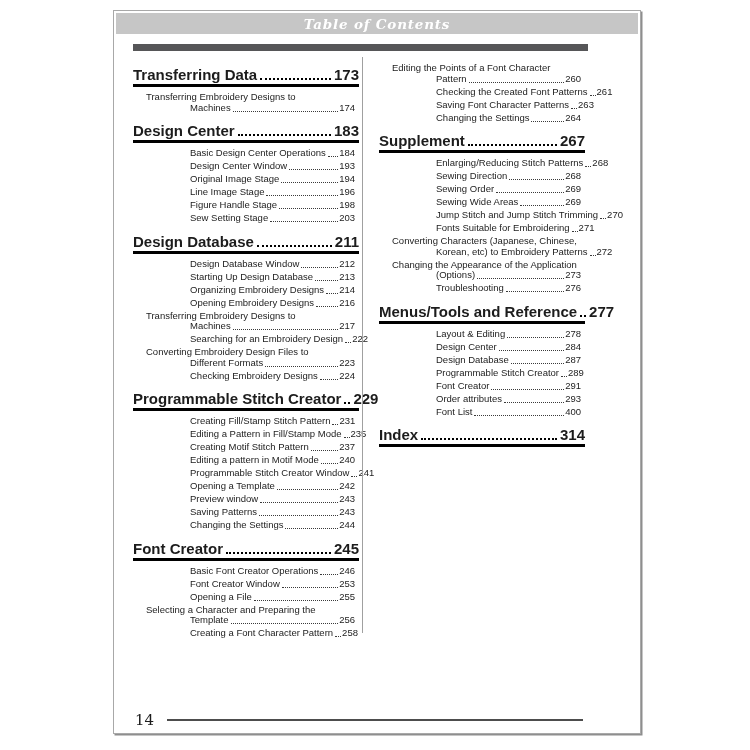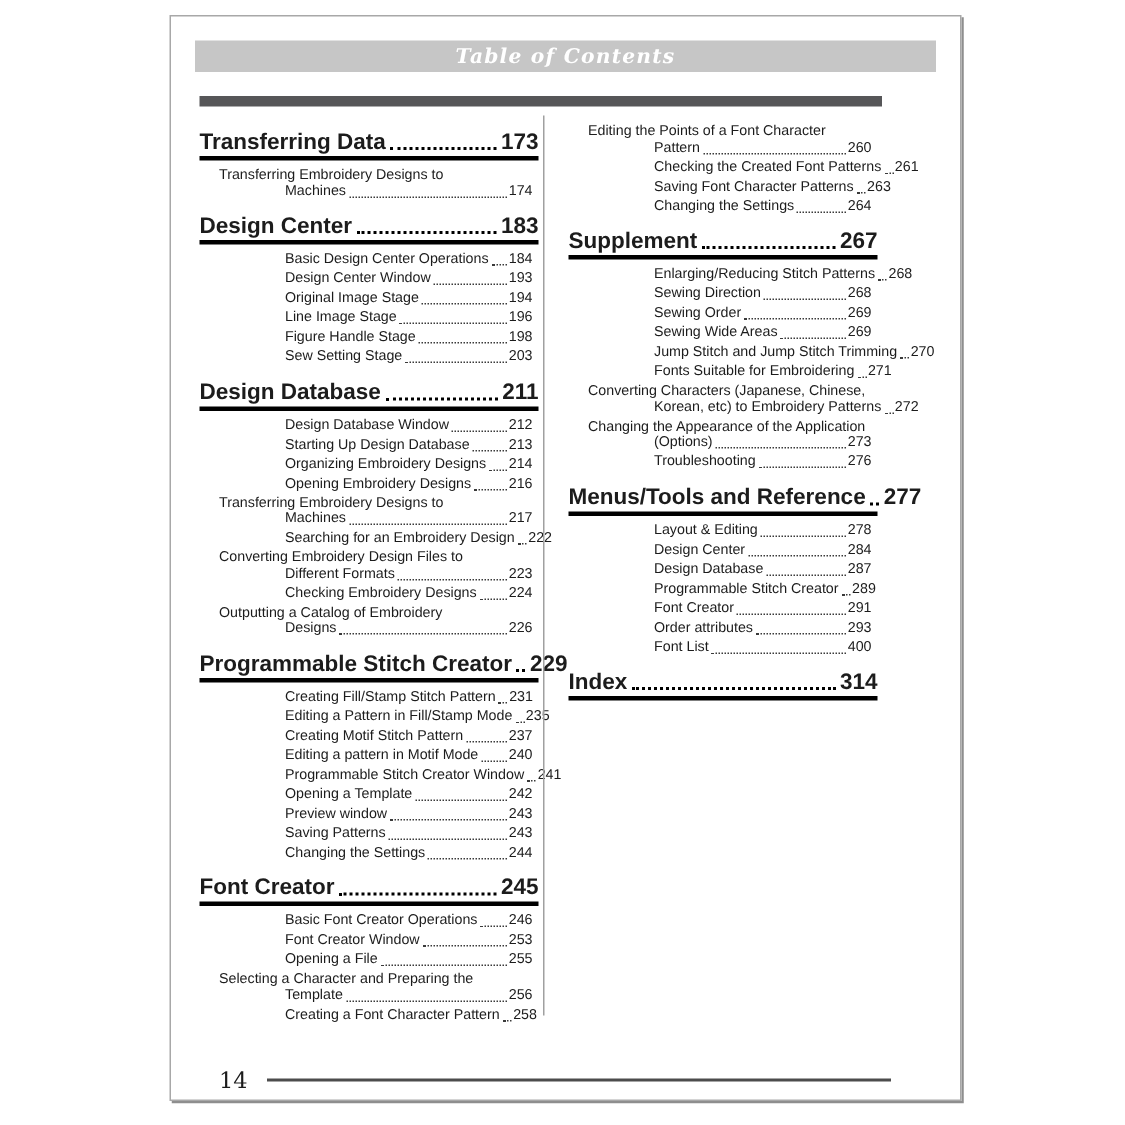--- a/index.html
+++ b/index.html
@@ -9,21 +9,21 @@
     -webkit-font-smoothing:antialiased;
   }
   .page{
     position:absolute;left:113px;top:10px;width:528px;height:724px;
     background:#ffffff;
     border:1px solid #a8a8a8;
     box-shadow:1.5px 1.5px 0 #8e8e8e;
     box-sizing:border-box;
   }
   .header-bar{
-    height:21px;margin:16px;background:var(--header-bar-bg,#c6c6c6);
+    height:21px;margin:2px;background:var(--header-bar-bg,#c6c6c6);
     display:flex;align-items:center;justify-content:center;
   }
   .header-title{
     font-family:"DejaVu Serif",serif;
     font-style:italic;font-weight:bold;
     font-size:13.5px;color:var(--header-title,#ffffff);
     letter-spacing:0.8px;
   }
   .top-rule{
     height:7px;background:var(--top-rule,#565658);
@@ -62,21 +62,21 @@
   .erow .etitle{white-space:nowrap;margin-left:44px;}
   .erow .edots{
     flex:1 1 auto;min-width:6px;
     border-bottom:1px dotted #3a3a3a;
     margin:0 1px 1.5px 2px;
   }
   .erow .epage{white-space:nowrap;}
   .eline1{white-space:nowrap;}
 
   .footer{
-    position:absolute;left:32px;bottom:5px;
+    position:absolute;left:21px;bottom:5px;
     display:flex;align-items:center;
   }
   .footer .pageno{
     font-family:"DejaVu Serif",serif;
     font-size:15px;color:#1c1c1c;line-height:16px;
   }
   .footer .footer-rule{
     width:416px;height:2px;background:#4d4d4d;margin-left:13px;
   }
 </style>
@@ -219,28 +219,20 @@
                 <span class="epage">223</span>
               </div>
             </div>
             <div class="entry">
               <div class="erow">
                 <span class="etitle">Checking Embroidery Designs</span>
                 <span class="edots"></span>
                 <span class="epage">224</span>
               </div>
             </div>
-            <div class="entry">
-              <div class="eline1">Outputting a Catalog of Embroidery</div>
-              <div class="erow">
-                <span class="etitle">Designs</span>
-                <span class="edots"></span>
-                <span class="epage">226</span>
-              </div>
-            </div>
           </div>
         </div>
         <div class="section">
           <div class="sec-head">
             <span class="htitle">Programmable Stitch Creator</span>
             <span class="hdots"></span>
             <span class="hpage">229</span>
           </div>
           <div class="sec-rule"></div>
           <div class="entries">

